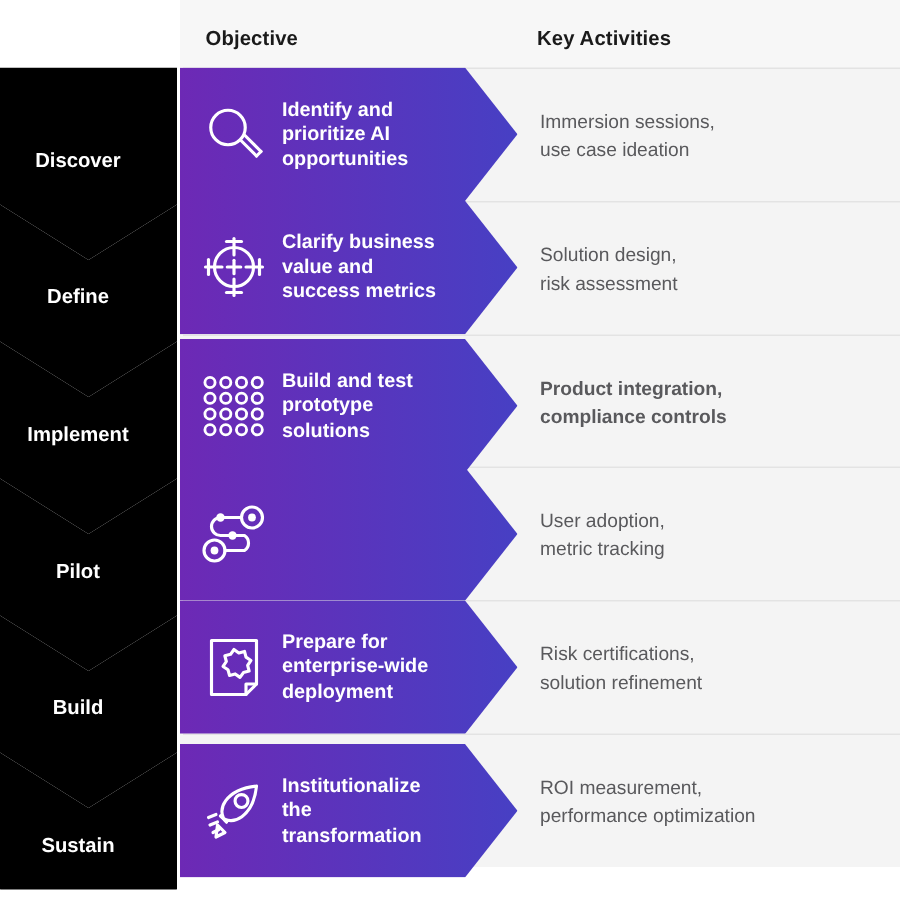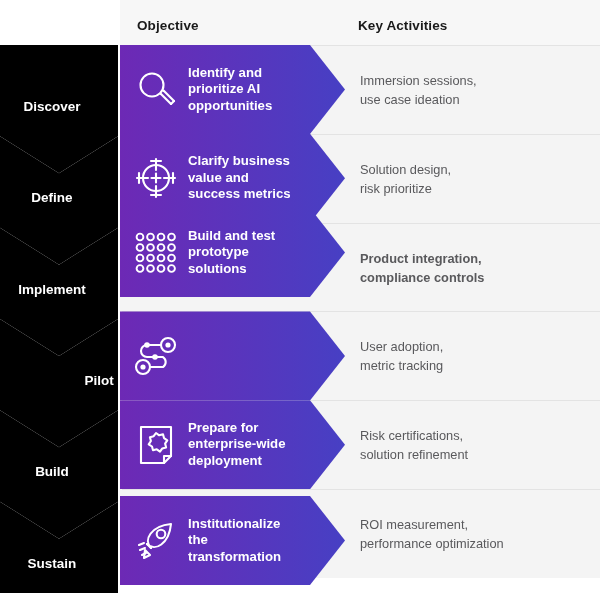--- a/index.html
+++ b/index.html
@@ -142,21 +142,21 @@
   <div class="header-label header-activities">Key Activities</div>
 
   <div class="activities-col">
     <div id="activity-rows">
         <div class="activity-row" style="top: 0px;">
           <div class="activity-text">Immersion sessions,
 use case ideation</div>
         </div>
         <div class="activity-row" style="top: 88.83px;">
           <div class="activity-text">Solution design,
-risk prioritize</div>
+risk assessment</div>
         </div>
         <div class="activity-row" style="top: 177.66px; font-weight: bold;">
           <div class="activity-text">Product integration,
 compliance controls</div>
         </div>
         <div class="activity-row" style="top: 266.49px;">
           <div class="activity-text">User adoption,
 metric tracking</div>
         </div>
         <div class="activity-row" style="top: 355.32px;">
@@ -183,21 +183,21 @@
           <path d="M0,182.66666666666666 L59,219.66666666666666 L118,182.66666666666666 L118,274 L59,311 L0,274 Z" fill="#000000"></path>
           <path d="M0,274 L59,311 L118,274 L118,365.3333333333333 L59,402.3333333333333 L0,365.3333333333333 Z" fill="#000000"></path>
           <path d="M0,365.3333333333333 L59,402.3333333333333 L118,365.3333333333333 L118,456.66666666666663 L59,493.66666666666663 L0,456.66666666666663 Z" fill="#000000"></path>
           <path d="M0,456.66666666666663 L59,493.66666666666663 L118,456.66666666666663 L118,548 L59,585 L0,548 Z" fill="#000000"></path>
         </g>
     </svg>
     <div id="stage-labels">
         <div class="stage-label" style="top: 54.1067px;">Discover</div>
         <div class="stage-label" style="top: 145.44px;">Define</div>
         <div class="stage-label" style="top: 236.773px;">Implement</div>
-        <div class="stage-label" style="top: 328.107px; margin-left: 47px;">Pilot</div>
+        <div class="stage-label" style="top: 328.107px;">Pilot</div>
         <div class="stage-label" style="top: 419.44px;">Build</div>
         <div class="stage-label" style="top: 510.773px;">Sustain</div>
       </div>
   </div>
 
   <div class="arrow-layer">
     <div id="arrow-rows">
         <div class="arrow-row" style="top: 0px;">
           <div class="arrow-shape" style="background: linear-gradient(90deg, rgb(109, 41, 181) 0%, rgb(70, 64, 196) 100%); text-decoration: underline;">
             <div class="arrow-icon">
@@ -228,21 +228,21 @@
                 <line x1="18" y1="40" x2="28" y2="40" stroke="#ffffff" fill="none" stroke-width="2.1" stroke-linecap="round" stroke-linejoin="round"></line>
                 <line x1="6" y1="18" x2="6" y2="28" stroke="#ffffff" fill="none" stroke-width="2.1" stroke-linecap="round" stroke-linejoin="round"></line>
                 <line x1="40" y1="18" x2="40" y2="28" stroke="#ffffff" fill="none" stroke-width="2.1" stroke-linecap="round" stroke-linejoin="round"></line>
               </svg>
             </div>
             <div class="arrow-text">Clarify business
 value and
 success metrics</div>
           </div>
         </div>
-        <div class="arrow-row" style="top: 163px; text-decoration: underline;">
+        <div class="arrow-row" style="top: 181px; text-decoration: underline;">
           <div class="arrow-shape" style="background: linear-gradient(90deg, rgb(109, 41, 181) 0%, rgb(70, 64, 196) 100%);">
             <div class="arrow-icon">
               <svg width="46" height="46" viewBox="0 0 46 46">
                 <circle cx="7" cy="7" r="3.4" stroke="#ffffff" fill="none" stroke-width="1.9"></circle>
                 <circle cx="17.5" cy="7" r="3.4" stroke="#ffffff" fill="none" stroke-width="1.9"></circle>
                 <circle cx="28" cy="7" r="3.4" stroke="#ffffff" fill="none" stroke-width="1.9"></circle>
                 <circle cx="38.5" cy="7" r="3.4" stroke="#ffffff" fill="none" stroke-width="1.9"></circle>
                 <circle cx="7" cy="17.5" r="3.4" stroke="#ffffff" fill="none" stroke-width="1.9"></circle>
                 <circle cx="17.5" cy="17.5" r="3.4" stroke="#ffffff" fill="none" stroke-width="1.9"></circle>
                 <circle cx="28" cy="17.5" r="3.4" stroke="#ffffff" fill="none" stroke-width="1.9"></circle>

